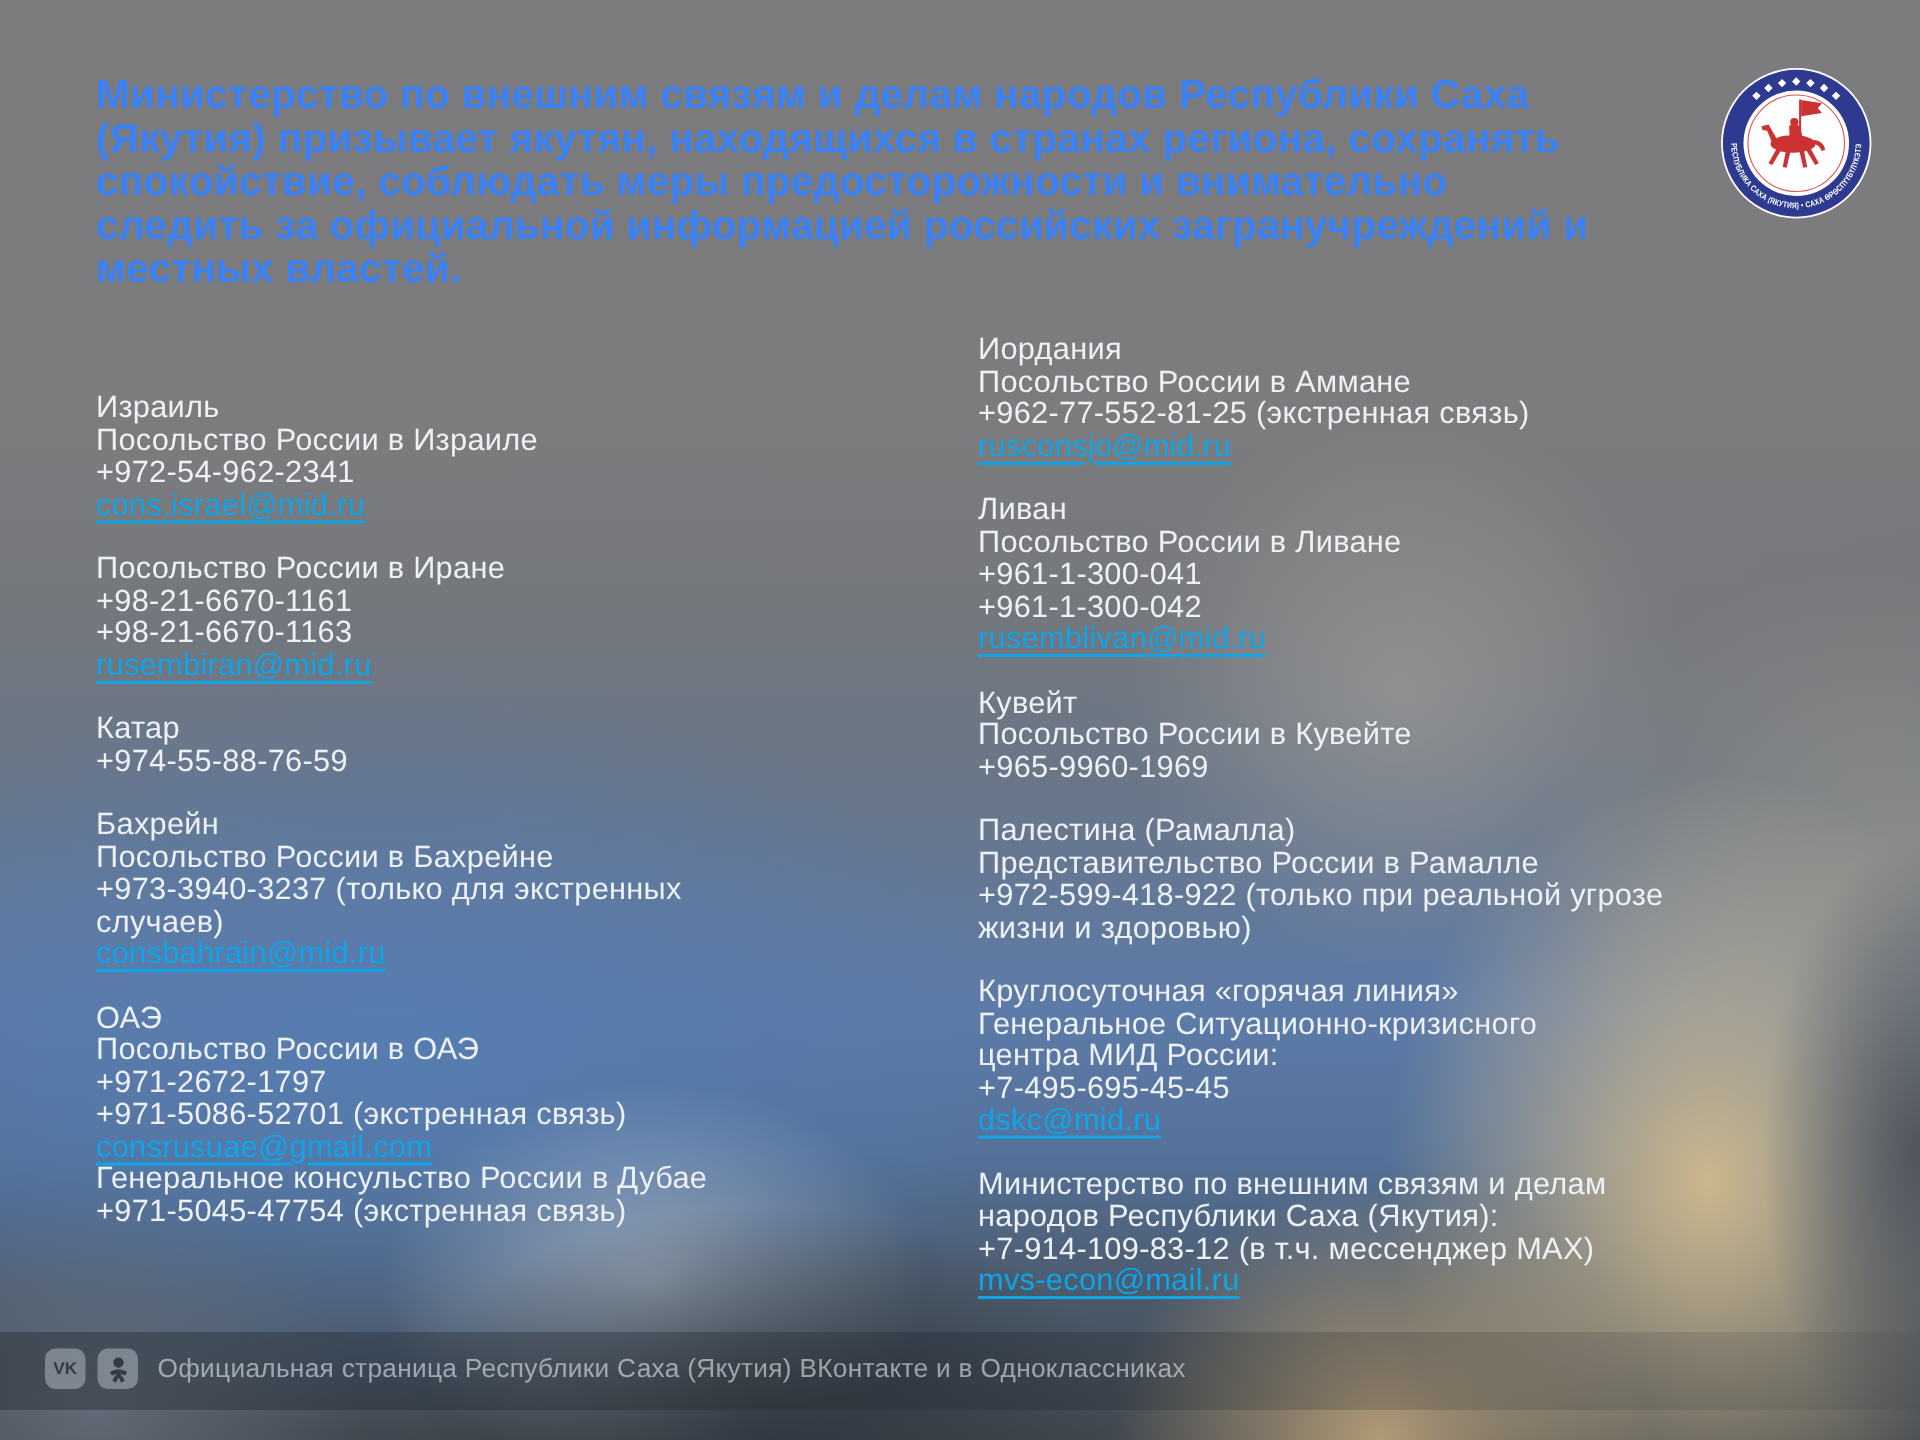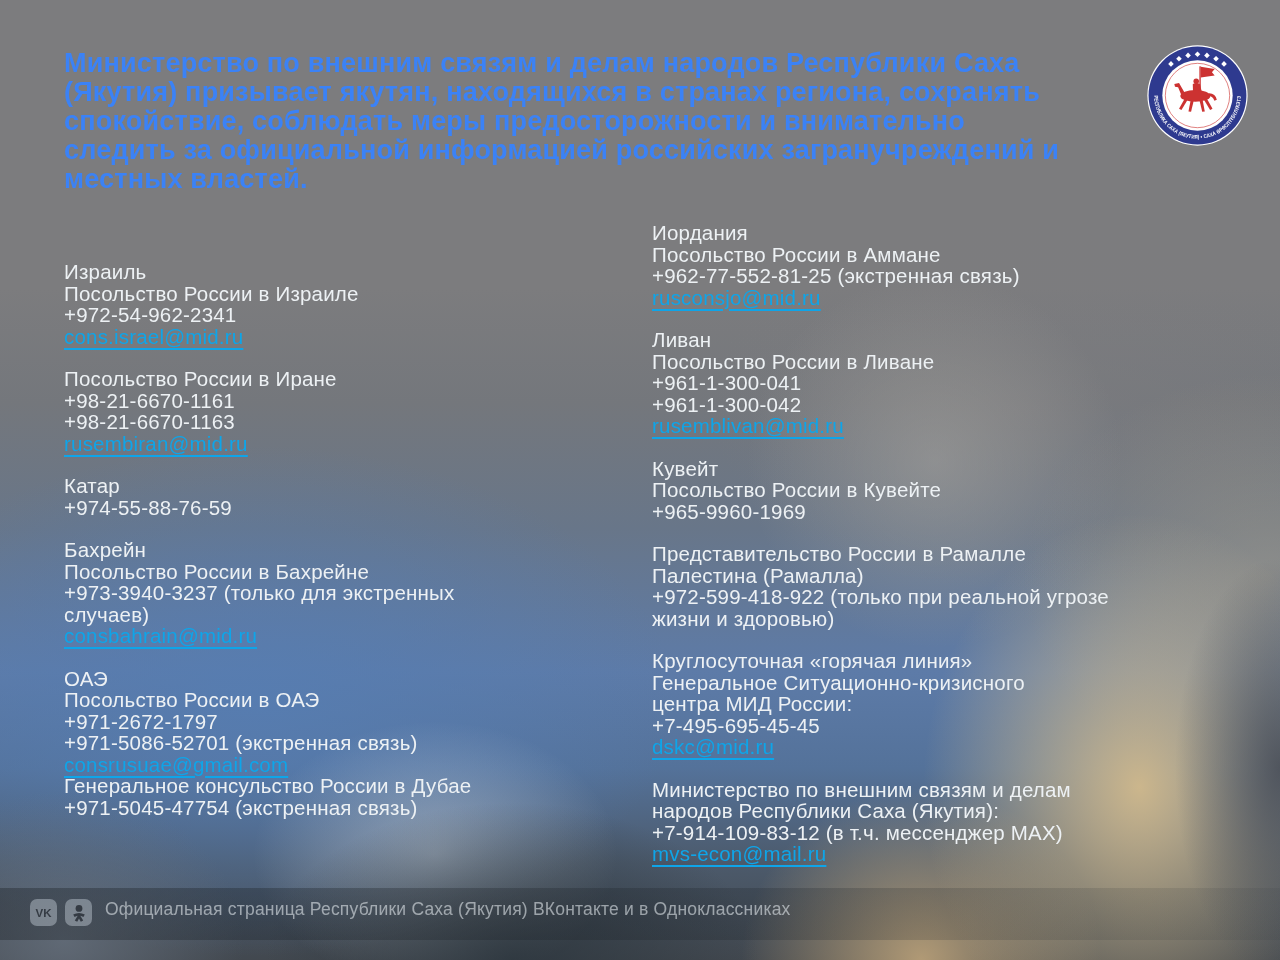--- a/index.html
+++ b/index.html
@@ -42,21 +42,21 @@
   .col-left  { left:64px;  width:576px;margin-top:39px; }
   .col-right { left:652px; width:560px; }
   .section { margin-bottom:21px; }
   .col-left .section:nth-child(2) { margin-top:21px; }
   .line {
     font-size:20.5px; line-height:21.5px; color:#edf1f4; letter-spacing:.2px;
   }
   a.line { display:block; }
   .email { text-decoration:underline; text-underline-offset:3.5px; text-decoration-thickness:1.5px; color:#0ea5e9; }
   
-  .footer { position:absolute; left:30px; top:899px; display:flex; align-items:flex-start; }
+  .footer { position:absolute; left:30px; top:899px; display:flex; align-items:center; }
   .sicon {
     width:27px; height:27px; border-radius:7px; margin-right:8px;
     background:rgba(205,214,224,.42);
     display:flex; align-items:center; justify-content:center;
     color:rgba(40,46,54,.85); font-weight:bold; font-size:11.5px;
   }
   .footer-text {
     margin-left:5px; font-size:17.5px; letter-spacing:.2px;
     color:rgba(240,245,250,.55);
   }
@@ -152,22 +152,22 @@
         <div class="line">+961-1-300-041</div>
         <div class="line">+961-1-300-042</div>
         <a class="line email">rusemblivan@mid.ru</a>
       </div>
       <div class="section">
         <div class="line">Кувейт</div>
         <div class="line">Посольство России в Кувейте</div>
         <div class="line">+965-9960-1969</div>
       </div>
       <div class="section">
+        <div class="line">Палестина (Рамалла)</div>
         <div class="line">Представительство России в Рамалле</div>
-        <div class="line">Палестина (Рамалла)</div>
         <div class="line">+972-599-418-922 (только при реальной угрозе</div>
         <div class="line">жизни и здоровью)</div>
       </div>
       <div class="section">
         <div class="line">Круглосуточная «горячая линия»</div>
         <div class="line">Генеральное Ситуационно-кризисного</div>
         <div class="line">центра МИД России:</div>
         <div class="line">+7-495-695-45-45</div>
         <a class="line email">dskc@mid.ru</a>
       </div>

